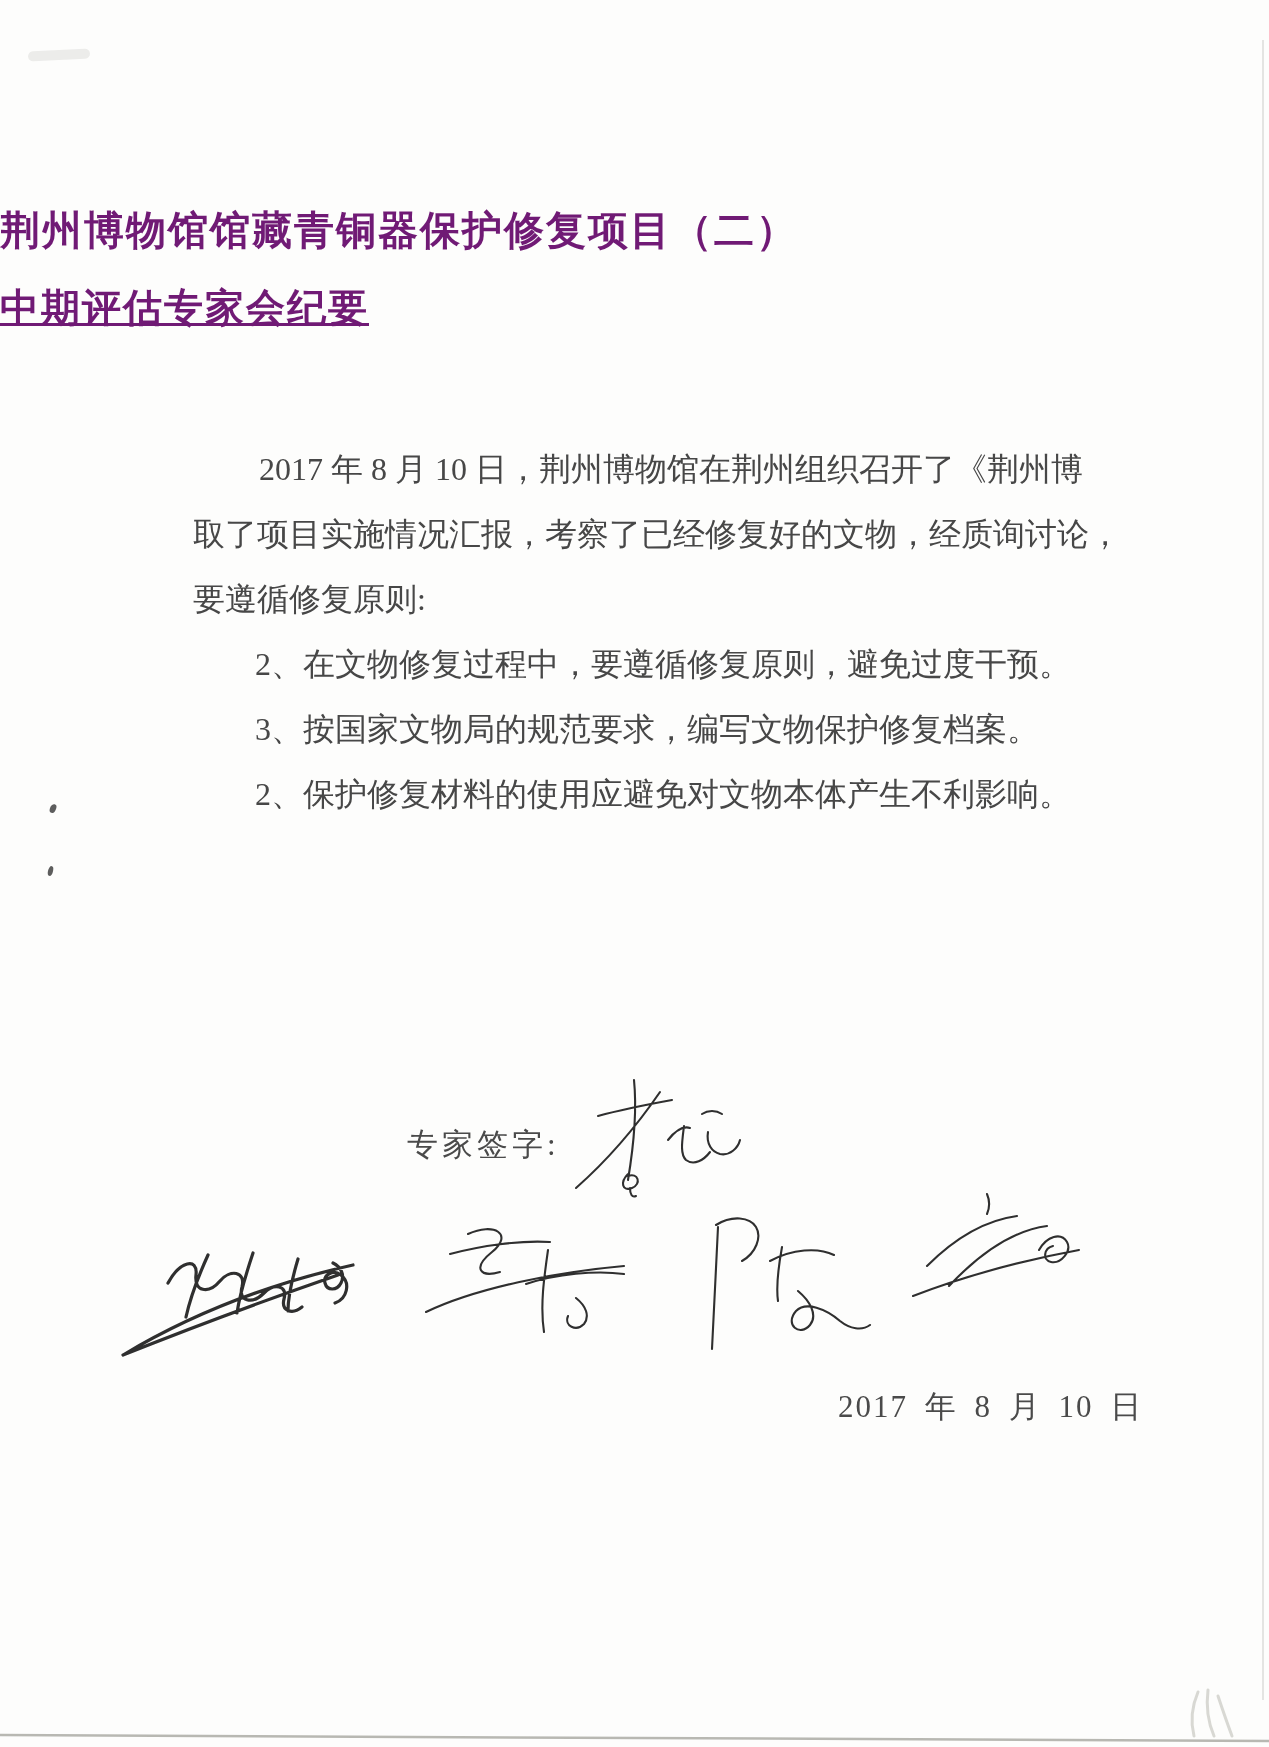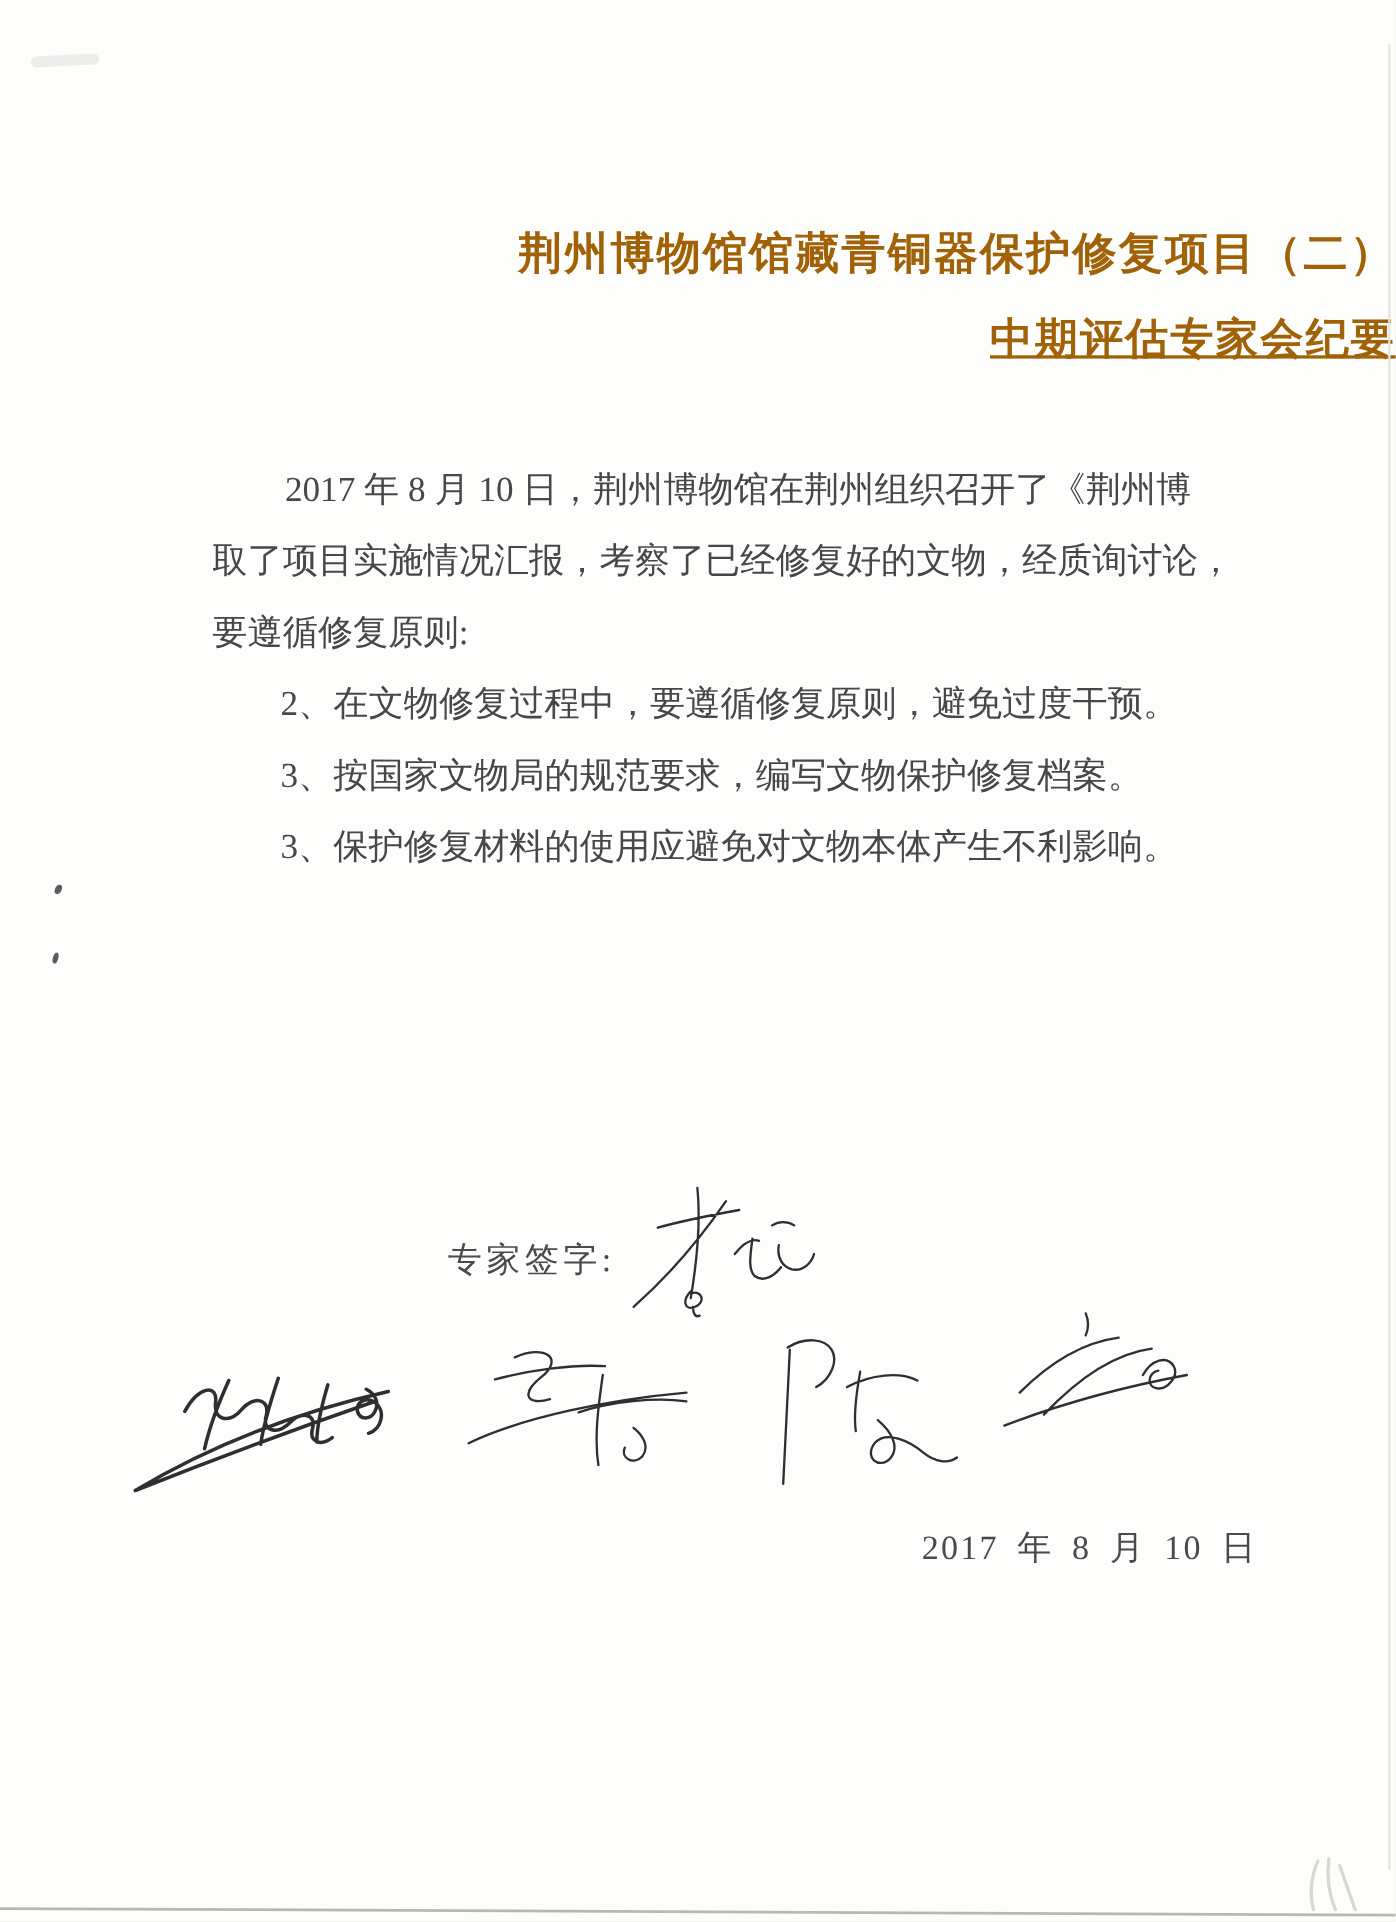--- a/index.html
+++ b/index.html
@@ -6,29 +6,29 @@
   .page{
     position:relative;
     width:1269px;height:1747px;
     background:#fdfdfc;
     overflow:hidden;
     font-family:"Liberation Serif","DejaVu Serif",serif;
     color:#474747;
   }
   .title{
     position:absolute;left:0;width:100%;
-    text-align:right;
+    text-align:left;
     font-weight:bold;
-    color:#a16207;
+    color:#701a75;
     letter-spacing:2px;
   }
   .title-1{top:203px;font-size:40px;}
   .title-2{top:281px;font-size:39px;text-decoration:underline;}
   .body-block{
-    position:absolute;left:193px;top:412px;width:890px;
+    position:absolute;left:193px;top:437px;width:890px;
     font-size:32px;
     line-height:65px;
   }
   .tline{white-space:nowrap;height:65px;}
   .indent{padding-left:66px;}
   .list-item{padding-left:62px;white-space:nowrap;height:65px;}
   .sign-label{
     position:absolute;left:383px;top:1124px;
     font-size:31px;letter-spacing:4px;color:#4a4a4a;margin-left:24px;
   }
@@ -70,21 +70,21 @@
 
   <div class="title title-1">荆州博物馆馆藏青铜器保护修复项目（二）</div>
   <div class="title title-2">中期评估专家会纪要</div>
 
   <div class="body-block">
     <div class="tline indent">2017 年 8 月 10 日，荆州博物馆在荆州组织召开了《荆州博</div>
     <div class="tline">取了项目实施情况汇报，考察了已经修复好的文物，经质询讨论，</div>
     <div class="tline">要遵循修复原则:</div>
     <div class="list-item">2、在文物修复过程中，要遵循修复原则，避免过度干预。</div>
     <div class="list-item">3、按国家文物局的规范要求，编写文物保护修复档案。</div>
-    <div class="list-item">3、保护修复材料的使用应避免对文物本体产生不利影响。</div>
+    <div class="list-item">2、保护修复材料的使用应避免对文物本体产生不利影响。</div>
   </div>
 
   <div class="sign-label">专家签字:</div>
 
   <svg class="sig sig1" width="215" height="130" viewBox="0 0 215 130">
     <path d="M96,4 C99,34 95,74 90,104 M60,40 C82,34 112,28 134,24 M122,16 C100,48 72,82 38,112 M90,98 c-8,8 -6,18 4,14 c10,-4 6,-16 -4,-12 M92,112 c0,6 2,10 6,8 M130,64 c8,-10 16,-14 22,-12 M146,50 c-2,16 -4,28 2,34 c8,6 18,0 24,-8 M164,38 c6,-4 14,-4 20,0 M170,56 c-2,12 4,20 12,22 c10,2 18,-6 20,-14"></path>
   </svg>
 
   <svg class="sig sig2" width="310" height="150" viewBox="0 0 310 150">
     <path d="M10,142 C80,100 160,70 240,52 M10,142 C70,118 150,88 225,62 M55,70 c12,-22 30,-26 28,-8 c-2,16 12,20 24,6 c10,-12 26,-10 22,6 c-4,14 10,18 22,6 c10,-10 24,-8 20,6 c-3,12 8,16 18,8 M95,42 c-10,22 -18,44 -22,62 M140,40 c-8,24 -14,46 -16,60 M185,46 c-6,20 -10,38 -10,52 M220,50 c8,4 12,12 8,20 c-4,8 -14,8 -16,0 c-2,-8 8,-14 16,-8 c10,8 6,24 -6,28"></path>

